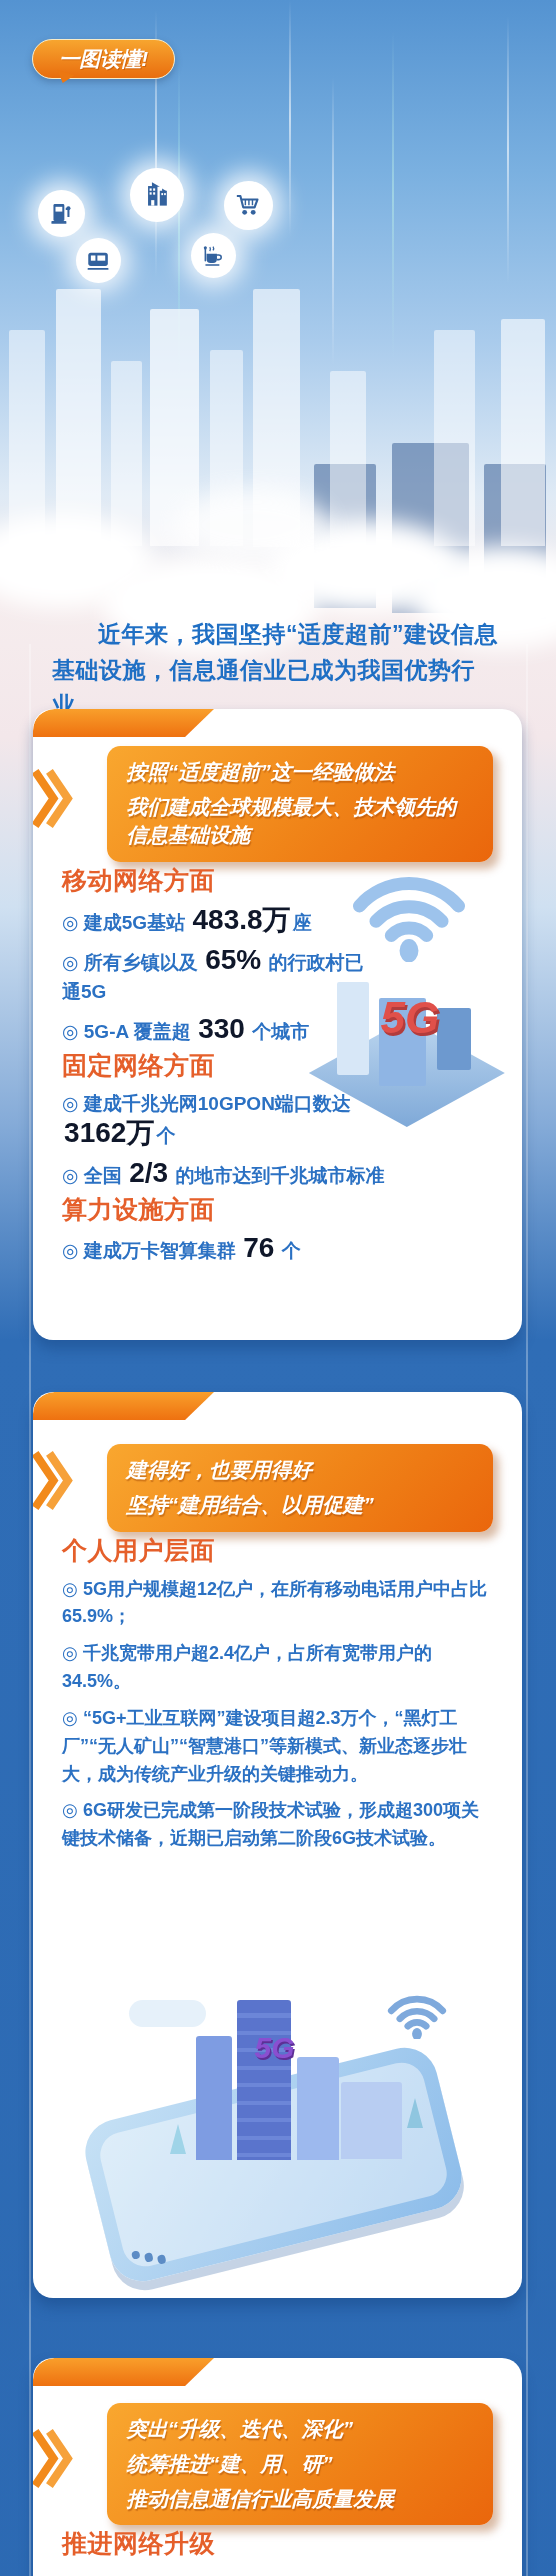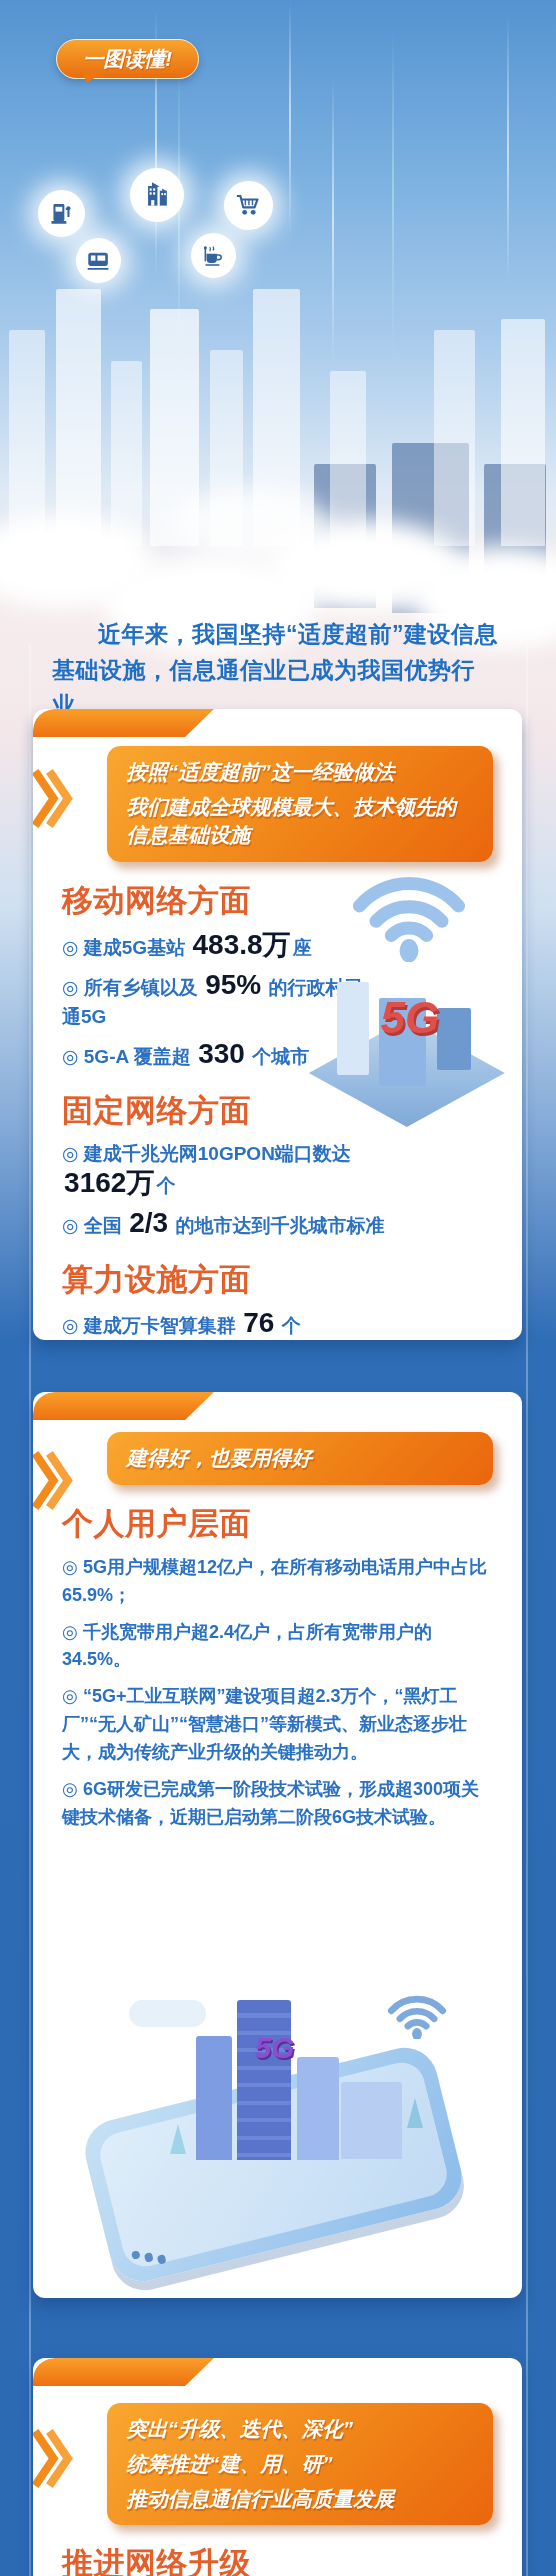--- a/index.html
+++ b/index.html
@@ -13,47 +13,47 @@
   }
   .streak{position:absolute;width:2.1px;border-radius:1.5px;
     background:linear-gradient(180deg,rgba(255,255,255,0),rgba(255,255,255,.6),rgba(255,255,255,0))}
   .bld{position:absolute;background:rgba(255,255,255,.5);border-radius:2.1px 2.1px 0 0}
   .bld.dark{background:rgba(74,108,158,.6)}
   .cloud{position:absolute;background:#fff;border-radius:50%;filter:blur(11.3px)}
   .edge{position:absolute;top:644px;height:2840px;width:1.5px;background:rgba(255,255,255,.3)}
   .icircle{position:absolute;background:#fff;border-radius:50%;
     box-shadow:0 0 23px 9.3px rgba(255,255,255,.8);display:flex;align-items:center;justify-content:center}
   .icircle svg{width:58%;height:58%}
-  .badge{position:absolute;left:56px;top:39px;width:141px;height:38px;
+  .badge{position:absolute;left:32px;top:39px;width:141px;height:38px;
     background:linear-gradient(180deg,#f7a52f,#e96d0e);border:1.5px solid #f8ecc9;border-radius:20.6px;
     display:flex;align-items:center;justify-content:center;color:#fff;font-size:20.6px;font-weight:bold;
     font-style:italic;text-shadow:1px 1px 0 rgba(176,70,0,.5);box-shadow:0 3.1px 7.2px rgba(40,70,110,.35)}
   .badge::after{content:"";position:absolute;left:20.6px;bottom:-14.4px;border:9.3px solid transparent;
     border-top:11.3px solid #ec7711;transform:rotate(18deg)}
   .intro{position:absolute;left:52px;top:594px;width:453px;font-size:23px;font-weight:bold;
     color:#1f6fc4;line-height:1.55;text-indent:2em;letter-spacing:0.5px}
-  .card{position:absolute;left:33px;width:489px;background:#fff;border-radius:12px;
+  .card{position:absolute;left:33px;width:489px;background:#fff;border-radius:20px;
     box-shadow:0 8.2px 13.4px rgba(16,60,122,.38)}
   .card-inner{position:relative;height:100%;padding:0 29px;box-sizing:border-box;overflow:hidden;border-radius:21.6px}
   #card1{top:709px;height:631px}
   #card2{top:1392px;height:906px}
   #card3{top:2358px;height:1003px}
   .tab{position:absolute;top:0;left:0;width:181px;height:28px;
     background:linear-gradient(180deg,#f99f2b,#ee7110);
     clip-path:polygon(0 0,100% 0,84% 100%,0 100%);border-top-left-radius:21.6px}
   .chev{position:absolute;left:-3.1px;width:44px;height:67px}
   #card1 .chev{top:56px} #card2 .chev{top:55px} #card3 .chev{top:67px}
   .hbox{background:linear-gradient(135deg,#f9a72f 0%,#f08418 55%,#ea660c 100%);
     border-radius:13.4px;margin-left:45px;padding:12.4px 19.6px;
     box-shadow:5.2px 6.2px 8.2px rgba(150,62,4,.35)}
-  #card1 .hbox{margin-top:37px} #card2 .hbox{margin-top:40px} #card3 .hbox{margin-top:45px}
+  #card1 .hbox{margin-top:37px} #card2 .hbox{margin-top:52px} #card3 .hbox{margin-top:45px}
   .hbox p{margin:0;color:#fff;font-weight:bold;font-style:italic;font-size:20.6px;line-height:1.38;
     text-shadow:1px 1.5px 1px rgba(150,60,0,.4)}
   .hbox p + p{margin-top:6.2px}
-  .sec{margin:18px 0 0;font-size:31px;color:#e55f2a;font-weight:800;letter-spacing:0.5px}
+  .sec{margin:2px 0 0;font-size:25px;color:#e55f2a;font-weight:800;letter-spacing:0.5px}
   .bullet{margin-top:8.8px;font-size:19px;font-weight:bold;color:#2b71c3;line-height:1.5}
   #card2 .bullet,#card3 .bullet{font-size:18px;line-height:1.55}
   .bmark{margin-right:5.2px;font-weight:normal}
   .em{color:#0f172a;font-size:28px;line-height:1;padding:0 2.1px;font-weight:800}
   .em:empty{display:none}
   .narrow{max-width:319px}
   .narrower{max-width:289px}
   
   .illo1{position:absolute;right:12.4px;top:155px;width:206px;height:289px}
   .illo1 .platform{position:absolute;left:5.2px;top:155px;width:196px;height:108px;
@@ -172,21 +172,21 @@
     <path d="M10 12 L46 65 L10 118" stroke="#f28a1c" stroke-width="16" fill="none"></path>
     <path d="M38 12 L74 65 L38 118" stroke="#f6a13a" stroke-width="16" fill="none"></path>
   </svg>
   <div class="hbox">
     <p>按照“适度超前”这一经验做法</p>
     <p>我们建成全球规模最大、技术领先的信息基础设施</p>
   </div>
 
   <h3 class="sec">移动网络方面</h3>
   <div class="bullet narrow"><span class="bmark">◎</span><span>建成5G基站 </span><span class="em">483.8万</span><span>座</span></div>
-  <div class="bullet narrow"><span class="bmark">◎</span><span>所有乡镇以及 </span><span class="em">95%</span><span> 的行政村已通5G</span></div>
+  <div class="bullet narrow"><span class="bmark">◎</span><span>所有乡镇以及 </span><span class="em">65%</span><span> 的行政村已通5G</span></div>
   <div class="bullet narrow"><span class="bmark">◎</span><span>5G-A 覆盖超 </span><span class="em">330</span><span> 个城市</span></div>
 
   <h3 class="sec">固定网络方面</h3>
   <div class="bullet narrower"><span class="bmark">◎</span><span>建成千兆光网10GPON端口数达 </span><span class="em">3162万</span><span>个</span></div>
   <div class="bullet"><span class="bmark">◎</span><span>全国 </span><span class="em">2/3</span><span> 的地市达到千兆城市标准</span></div>
 
   <h3 class="sec">算力设施方面</h3>
   <div class="bullet"><span class="bmark">◎</span><span>建成万卡智算集群 </span><span class="em">76</span><span> 个</span></div>
 
   <div class="illo1">
@@ -207,20 +207,21 @@
 
 <section class="card" id="card2">
  <div class="card-inner">
   <div class="tab"></div>
   <svg class="chev" viewBox="0 0 86 130">
     <path d="M10 12 L46 65 L10 118" stroke="#f28a1c" stroke-width="16" fill="none"></path>
     <path d="M38 12 L74 65 L38 118" stroke="#f6a13a" stroke-width="16" fill="none"></path>
   </svg>
   <div class="hbox">
     <p>建得好，也要用得好</p>
+    <p>坚持“建用结合、以用促建”</p>
   </div>
 
   <h3 class="sec">个人用户层面</h3>
   <div class="bullet"><span class="bmark">◎</span><span>5G用户规模超12亿户，在所有移动电话用户中占比65.9%；</span><span></span></div>
   <div class="bullet"><span class="bmark">◎</span><span>千兆宽带用户超2.4亿户，占所有宽带用户的34.5%。</span><span></span></div>
 
   <div class="bullet"><span class="bmark">◎</span><span>“5G+工业互联网”建设项目超2.3万个，“黑灯工厂”“无人矿山”“智慧港口”等新模式、新业态逐步壮大，成为传统产业升级的关键推动力。</span><span></span></div>
 
   <div class="bullet"><span class="bmark">◎</span><span>6G研发已完成第一阶段技术试验，形成超300项关键技术储备，近期已启动第二阶段6G技术试验。</span><span></span></div>
 

